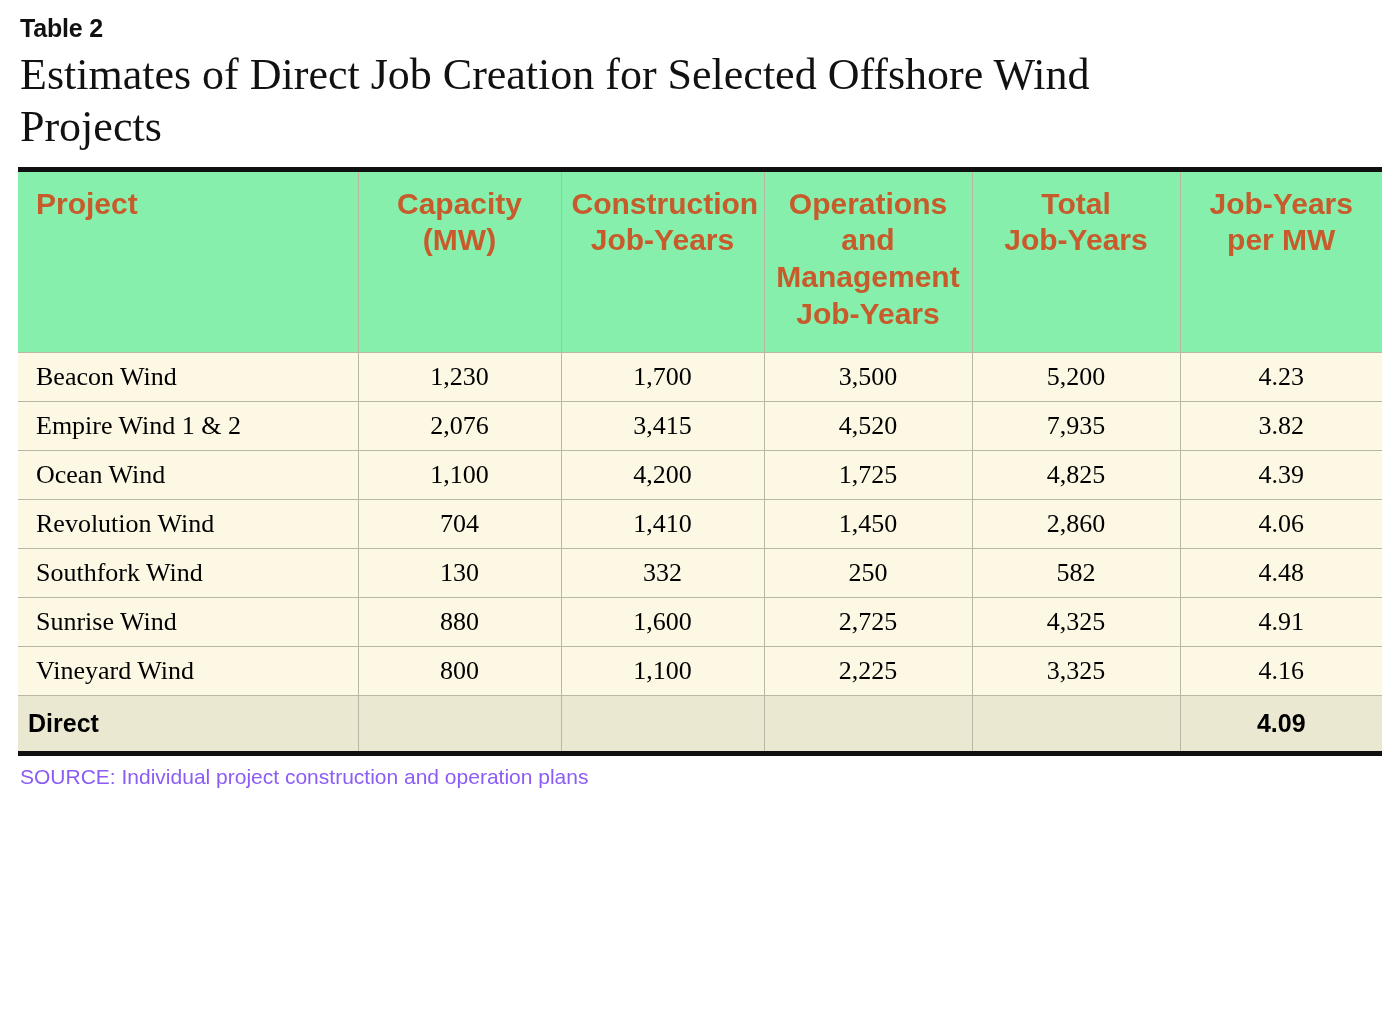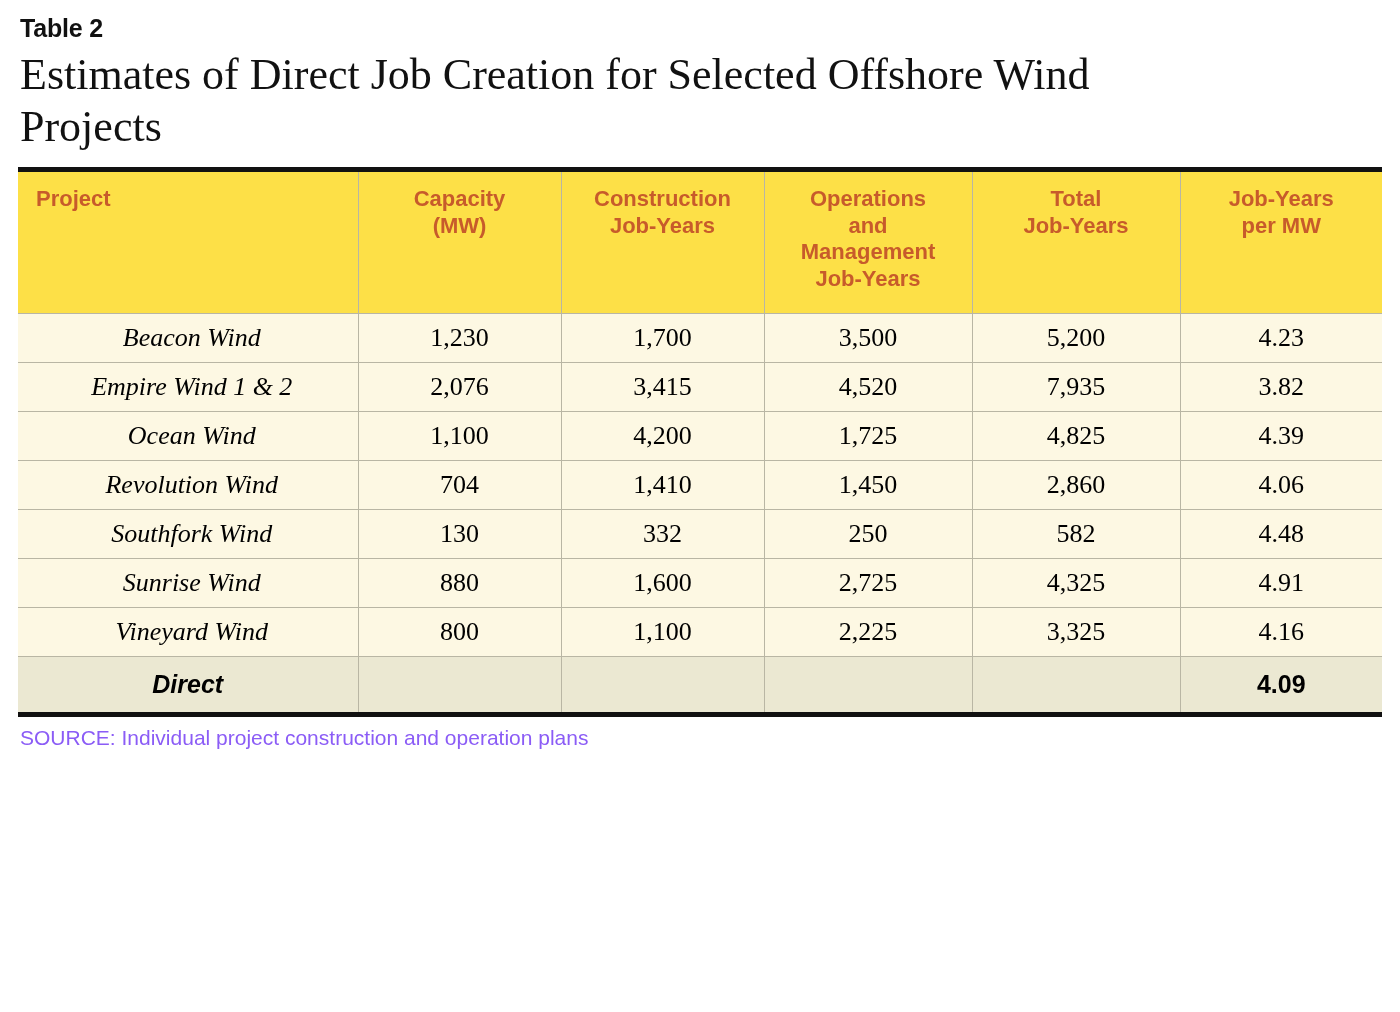--- a/index.html
+++ b/index.html
@@ -43,25 +43,25 @@
     table-layout: fixed;
   }
   table.jobs col.c-project { width: 340px; }
   table.jobs col.c-cap     { width: 203px; }
   table.jobs col.c-constr  { width: 203px; }
   table.jobs col.c-ops     { width: 208px; }
   table.jobs col.c-total   { width: 208px; }
   table.jobs col.c-jpmw    { width: 202px; }
 
   table.jobs thead th {
-    background: #fde047;
+    background: #86efac;
     color: #c75b2b;
     font-family: "Liberation Sans", sans-serif;
     font-weight: bold;
-    font-size: 22px;
+    font-size: 30px;
     line-height: 1.22;
     padding: 14px 10px 20px 10px;
     text-align: center;
     vertical-align: top;
     border-top: 5px solid #111111;
     border-bottom: 1px solid #b9b6a4;
     border-right: 1px solid #b9b6a4;
   }
   table.jobs thead th.first {
     text-align: left;
@@ -73,23 +73,22 @@
     background: #fdf8e3;
     font-family: "Liberation Serif", serif;
     font-size: 26px;
     padding: 9px 10px;
     text-align: center;
     border-bottom: 1px solid #b9b6a4;
     border-right: 1px solid #b9b6a4;
     white-space: nowrap;
   }
   table.jobs tbody td.name {
-    text-align: center;
+    text-align: left;
     padding-left: 18px;
-    font-style: italic;
   }
   table.jobs tbody td.last { border-right: none; }
 
   table.jobs tbody tr.totals td {
     background: #ebe8d2;
     font-family: "Liberation Sans", sans-serif;
     font-weight: bold;
     font-size: 25px;
     border-top: 3px solid #111111;
     border-bottom: 3px solid #111111;

